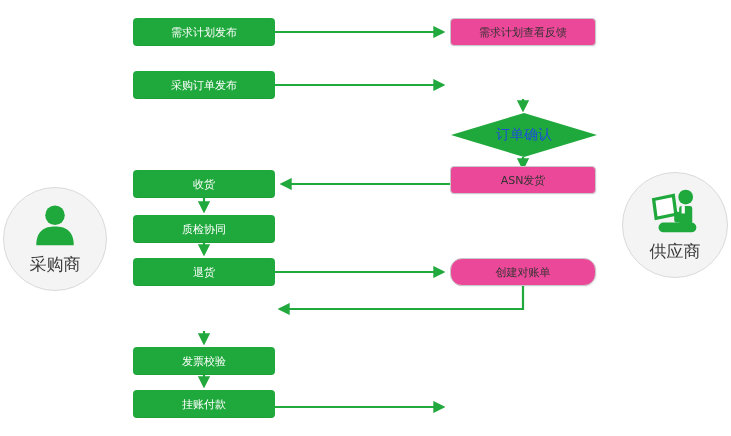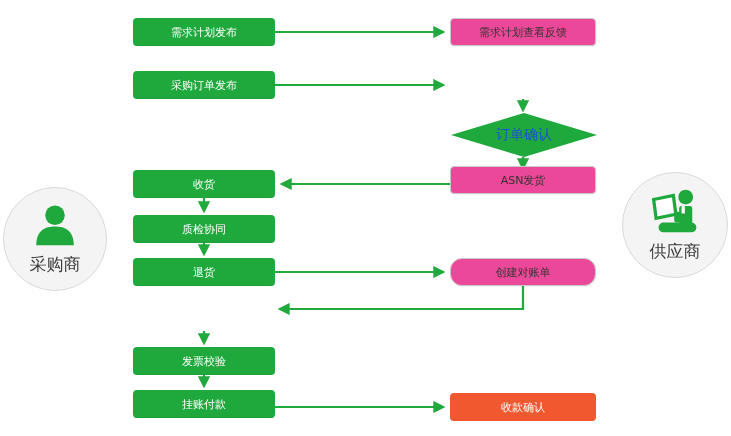--- a/index.html
+++ b/index.html
@@ -159,23 +159,20 @@
 
   <div class="node white" style="top:18px;">
     <span>需求计划查看反馈</span>
   </div>
   <div class="node white" style="top:166px;">
     <span>ASN发货</span>
   </div>
   <div class="node white" style="top:258px;border-radius:12px;">
     <span>创建对账单</span>
   </div>
-  <div class="node red" style="top:393px;">
-    <span>收款确认</span>
-  </div>
 
   <div class="diamond green-d" style="left:451px; top:113px; width:146px; height:44px;">
     <svg width="146" height="44" viewBox="0 0 146 44">
       <polygon points="73,0 146,22 73,44 0,22" fill="#1fa93c"></polygon>
     </svg>
     <span class="label">订单确认</span>
   </div>
 
 </div>
 

